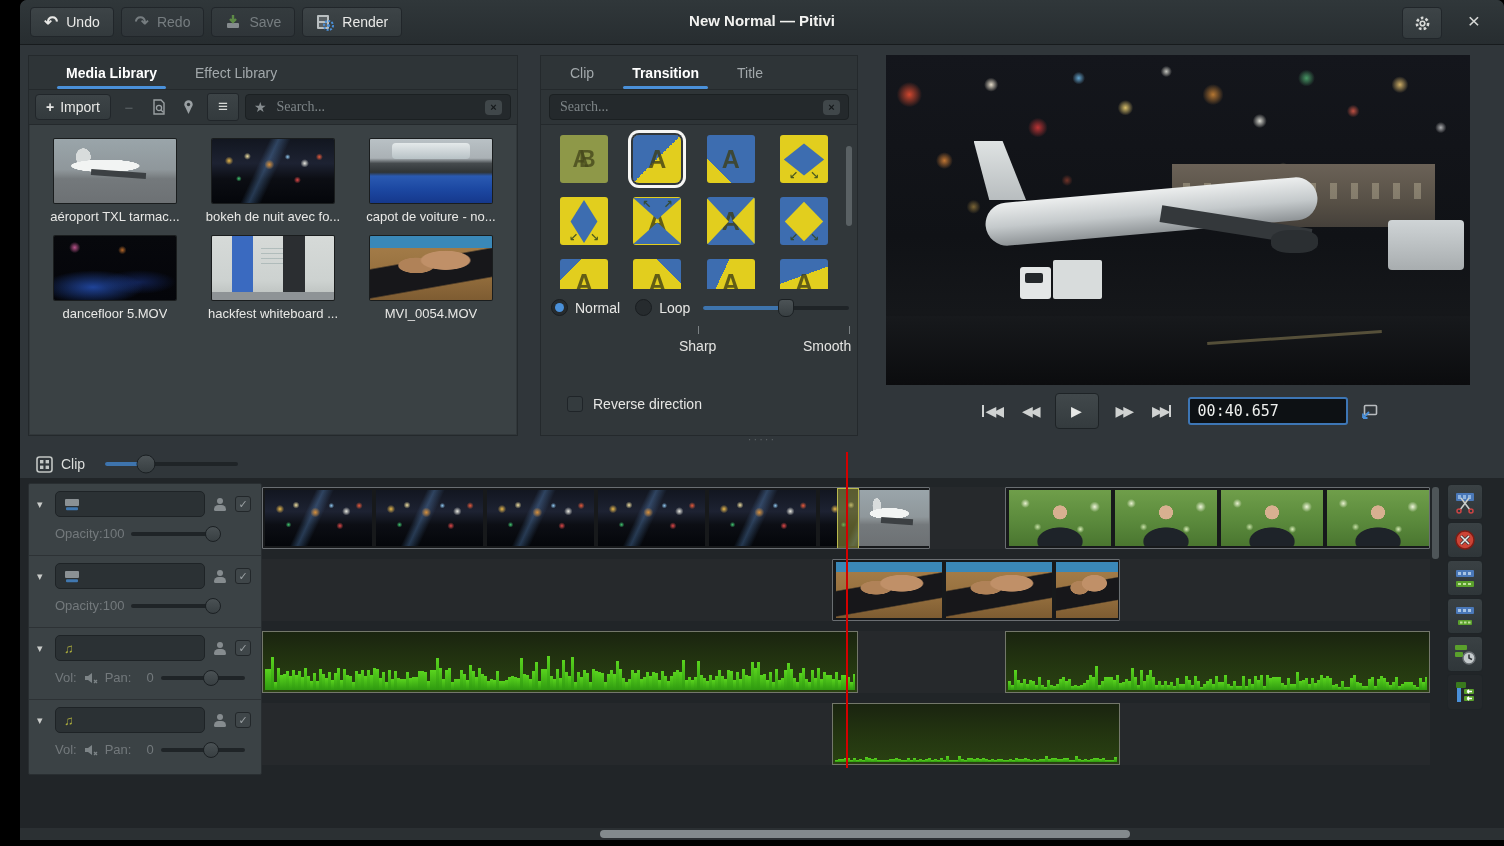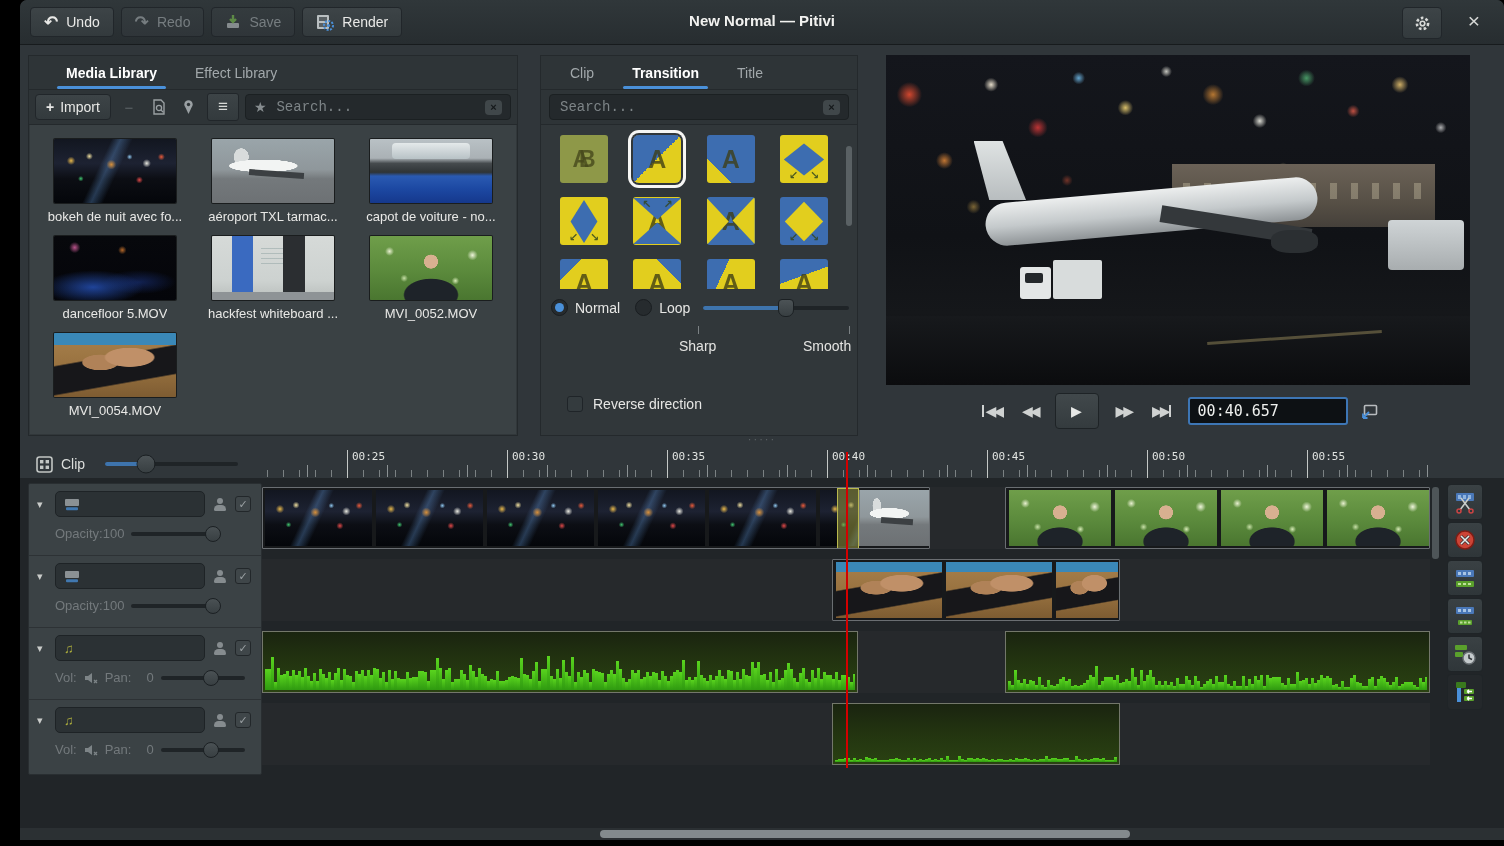--- a/index.html
+++ b/index.html
@@ -24,21 +24,21 @@
   .tab{padding:0 19px;display:flex;align-items:center;color:#a2a8ab;font-size:14px;position:relative;}
   .tab.active{color:#ffffff;font-weight:bold;}
   .tab.active::after{content:'';position:absolute;left:10px;right:10px;bottom:0;height:3px;background:#4a90d9;border-radius:2px;}
 
   .mtoolbar{display:flex;align-items:center;gap:6px;padding:4px 6px;height:35px;background:#2e3437;border-bottom:1px solid #24292c;box-sizing:border-box;}
   .iconbtn{min-width:24px;height:24px;display:flex;align-items:center;justify-content:center;color:#9aa0a3;font-size:15px;border-radius:3px;}
   .iconbtn.bordered{border:1px solid #21262a;background:linear-gradient(#3d4447,#333a3d);width:30px;height:26px;color:#d8dad8;}
   .iconbtn.disabled{color:#5d6467;}
   .searchwrap{flex:1;display:flex;align-items:center;gap:8px;background:#24292c;border:1px solid #1b2022;border-radius:4px;height:26px;padding:0 8px;box-sizing:border-box;}
   .searchwrap .star{color:#868c8f;font-size:14px;}
-  .searchwrap input{flex:1;background:transparent;border:none;outline:none;color:#c8ccca;font-size:14px;font-family:Liberation Mono, monospace;}
+  .searchwrap input{flex:1;background:transparent;border:none;outline:none;color:#c8ccca;font-size:14px;font-family:Liberation Serif, serif;}
   .searchwrap input::placeholder{color:#7d8487;}
   .clearbtn{width:17px;height:15px;border-radius:4px;background:#40474a;color:#14181a;font-size:11px;line-height:15px;text-align:center;font-weight:bold;}
 
   
   .mgrid{position:absolute;top:69px;left:1px;right:1px;bottom:1px;background:#3a4144;display:grid;grid-template-columns:repeat(3,1fr);align-content:start;padding:10px 6px;box-sizing:border-box;}
   .mcell{display:flex;flex-direction:column;align-items:center;padding:4px 0 8px 0;}
   .thumb{width:122px;height:64px;border-radius:1px;box-shadow:0 0 0 1px rgba(0,0,0,.55);position:relative;overflow:hidden;}
   .mlabel{margin-top:6px;color:#e8e8e6;font-size:13px;max-width:150px;white-space:nowrap;overflow:hidden;}
 
   
@@ -299,42 +299,38 @@
             <span style="font-size:17px;">≡</span>
           </div>
       <div class="searchwrap">
         <span class="star">★</span>
         <input type="text" placeholder="Search..." style="">
         <span class="clearbtn">×</span>
       </div>
     </div>
     <div class="mgrid">
       <div class="mcell">
+        <div class="thumb k-airplane"></div>
+        <div class="mlabel">aéroport TXL tarmac...</div>
+      </div>
+      <div class="mcell">
         <div class="thumb k-bokeh"></div>
         <div class="mlabel">bokeh de nuit avec fo...</div>
-      </div>
-      <div class="mcell">
-        <div class="thumb k-airplane"></div>
-        <div class="mlabel">aéroport TXL tarmac...</div>
       </div>
       <div class="mcell">
         <div class="thumb k-car"></div>
         <div class="mlabel">capot de voiture - no...</div>
       </div>
       <div class="mcell">
         <div class="thumb k-dance"></div>
         <div class="mlabel">dancefloor 5.MOV</div>
       </div>
       <div class="mcell">
         <div class="thumb k-board"></div>
         <div class="mlabel">hackfest whiteboard ...</div>
-      </div>
-      <div class="mcell">
-        <div class="thumb k-foliage"></div>
-        <div class="mlabel">MVI_0052.MOV</div>
       </div>
       <div class="mcell">
         <div class="thumb k-keys"></div>
         <div class="mlabel">MVI_0054.MOV</div>
       </div>
     </div>
   </div>
 
   <div class="panel" style="left:520px;top:55px;width:318px;height:381px;">
     <div class="tabs" style="padding-left:10px;">
@@ -463,31 +459,20 @@
       <rect x="4" y="4" width="3.4" height="3.4" fill="#c2c6c4"></rect>
           <rect x="9.6" y="4" width="3.4" height="3.4" fill="#c2c6c4"></rect>
       <rect x="4" y="9.6" width="3.4" height="3.4" fill="#c2c6c4"></rect>
           <rect x="9.6" y="9.6" width="3.4" height="3.4" fill="#c2c6c4"></rect>
     </svg>
     <span class="zlabel">Clip</span>
     <div class="hslider" style="width:133px;margin-left:12px;">
       <div class="fill" style="width:31%;"></div>
       <div class="knob round" style="left:31%;width:17px;height:17px;"></div>
     </div>
-  </div>
-  <div class="ruler">
-    <div class="minor"></div>
-    <div class="mid"></div>
-    <div class="major" style="left:85px;">00:25</div>
-    <div class="major" style="left:245px;">00:30</div>
-    <div class="major" style="left:405px;">00:35</div>
-    <div class="major" style="left:565px;">00:40</div>
-    <div class="major" style="left:725px;">00:45</div>
-    <div class="major" style="left:885px;">00:50</div>
-    <div class="major" style="left:1045px;">00:55</div>
   </div>
 
   <div class="tlbody">
 
     <div class="lpanel">
 
       <div class="lrow" style="top:0;">
         <div class="lhead">
           <span class="exp">▾</span>
           <div class="namebox">

